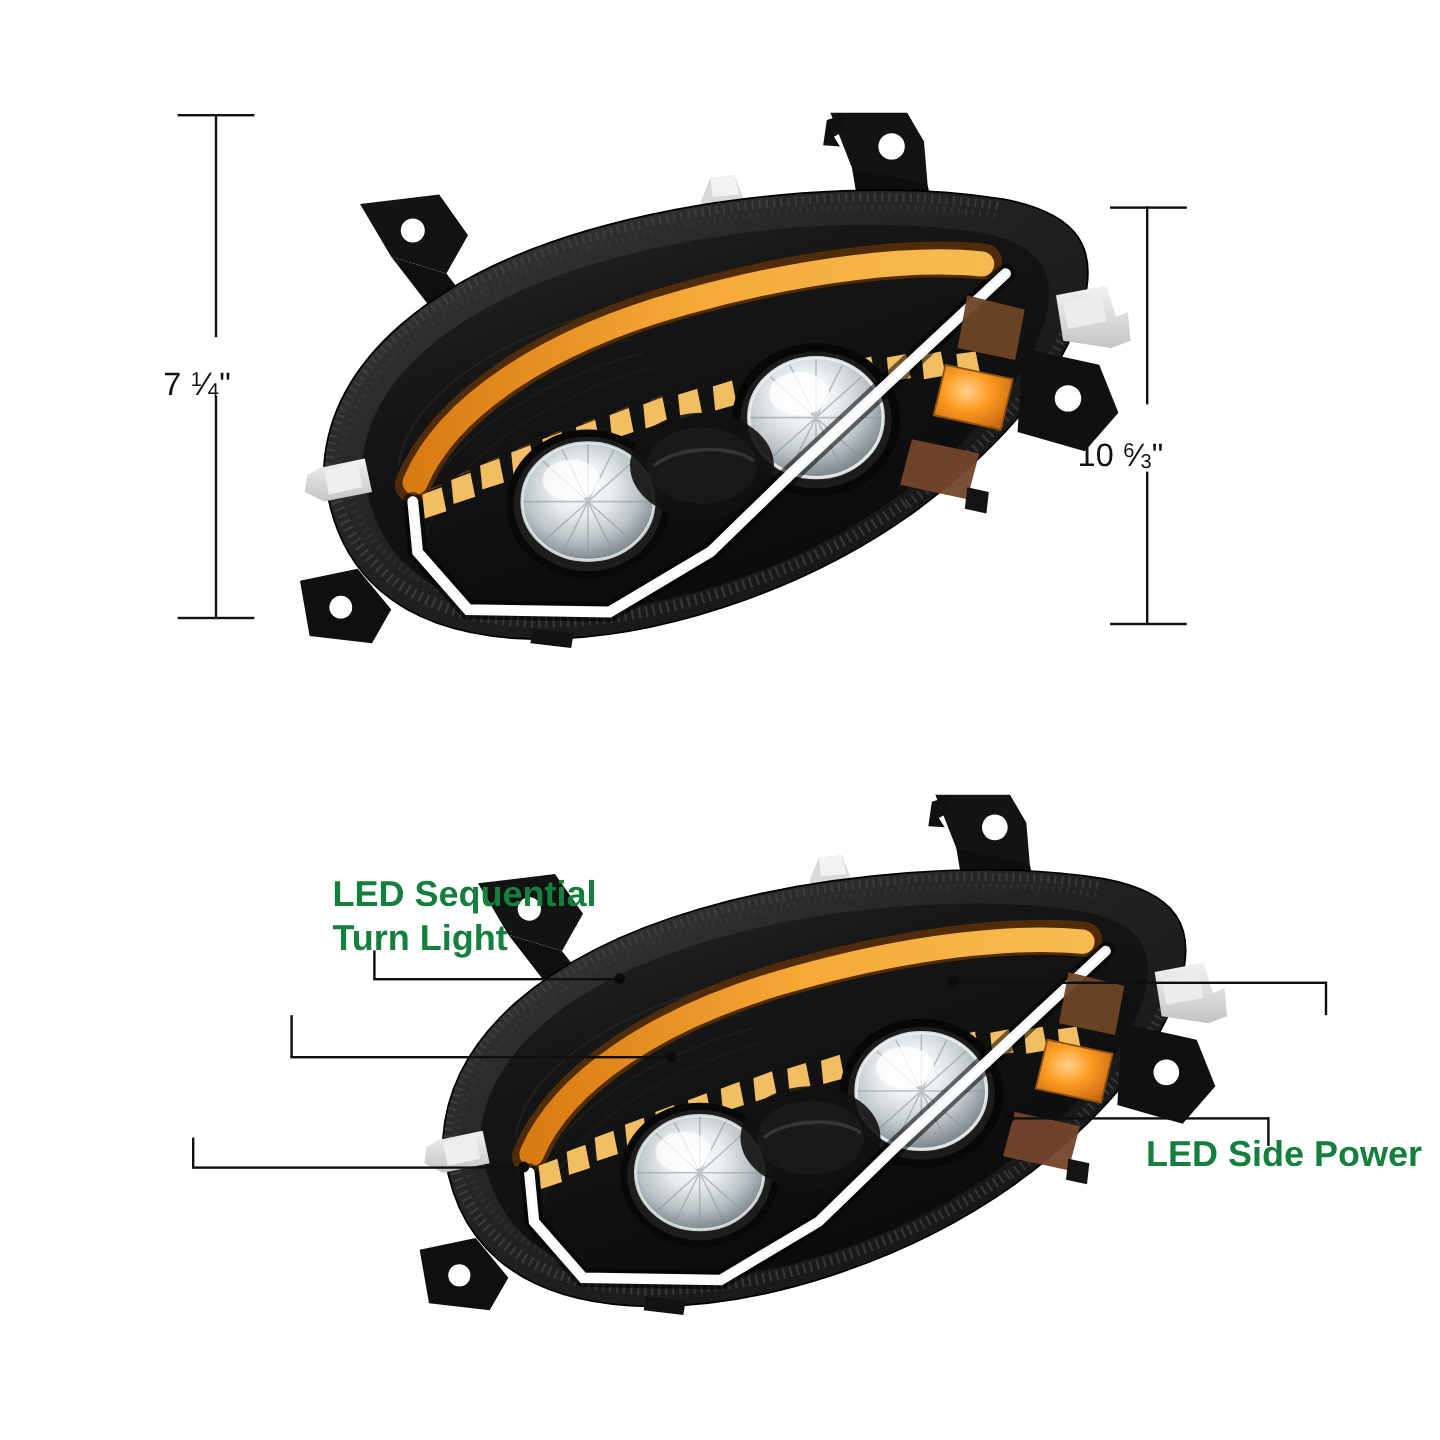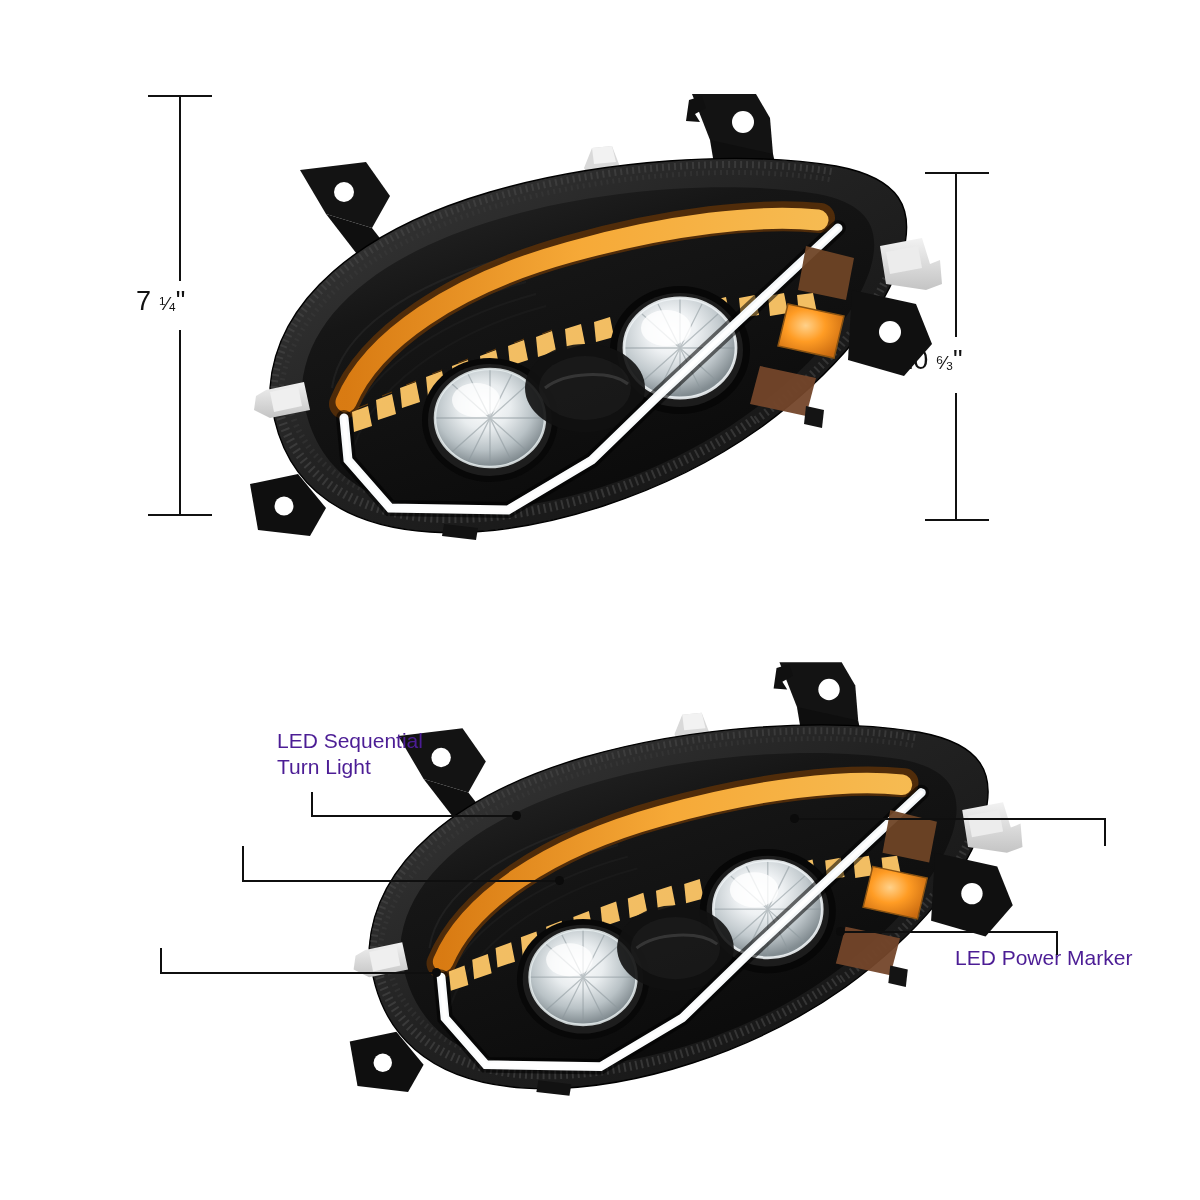--- a/index.html
+++ b/index.html
@@ -19,38 +19,39 @@
     position:absolute;
     font-size:27px;
     letter-spacing:.2px;
     color:#111;
     white-space:nowrap;
     font-weight:400;
   }
   .frac{
     display:inline-block;
     position:relative;
-    font-size:19px;
+    font-size:27px;
     vertical-align:baseline;
+    margin-top:19px;
   }
   .frac sup{font-size:.62em;vertical-align:.42em;line-height:0;}
   .frac sub{font-size:.62em;vertical-align:0em;line-height:0;position:relative;top:.12em;}
   .frac .slash{font-size:1em;}
   .dimline{position:absolute;background:#111;}
   .vline{width:1.6px;}
   .hline{height:1.6px;}
 
   
   .callout-text{
     position:absolute;
-    font-size:21px;
+    font-size:30px;
     line-height:1.22;
-    color:#4c1d95;
+    color:#15803d;
     white-space:pre-line;
-    font-weight:400;
+    font-weight:700;
   }
   .ln{position:absolute;background:#0f0f0f;}
   .ln.h{height:1.5px;}
   .ln.v{width:1.5px;}
   .dot{position:absolute;width:9px;height:9px;border-radius:50%;background:#0b0b0b;}
 
   
   .lamp{position:absolute;}
   .lamp svg{display:block;overflow:visible;}
 </style>
@@ -447,19 +448,19 @@
     <div class="dot" style="left:555px;top:276px;"></div>
 
     <div class="ln v" style="left:160px;top:348px;height:25px;"></div>
     <div class="ln h" style="left:160px;top:372px;width:276px;"></div>
     <div class="dot" style="left:432px;top:368px;"></div>
 
     <div class="ln v" style="left:1104px;top:218px;height:28px;"></div>
     <div class="ln h" style="left:794px;top:218px;width:311px;"></div>
     <div class="dot" style="left:790px;top:214px;"></div>
 
-    <div class="callout-text" style="left:955px;top:345px;">LED Power Marker</div>
+    <div class="callout-text" style="left:955px;top:345px;">LED Side Power</div>
     <div class="ln v" style="left:1056px;top:331px;height:24px;"></div>
     <div class="ln h" style="left:840px;top:331px;width:217px;"></div>
     <div class="dot" style="left:836px;top:327px;"></div>
   </div>
 
 </div>
 
 </body></html>

